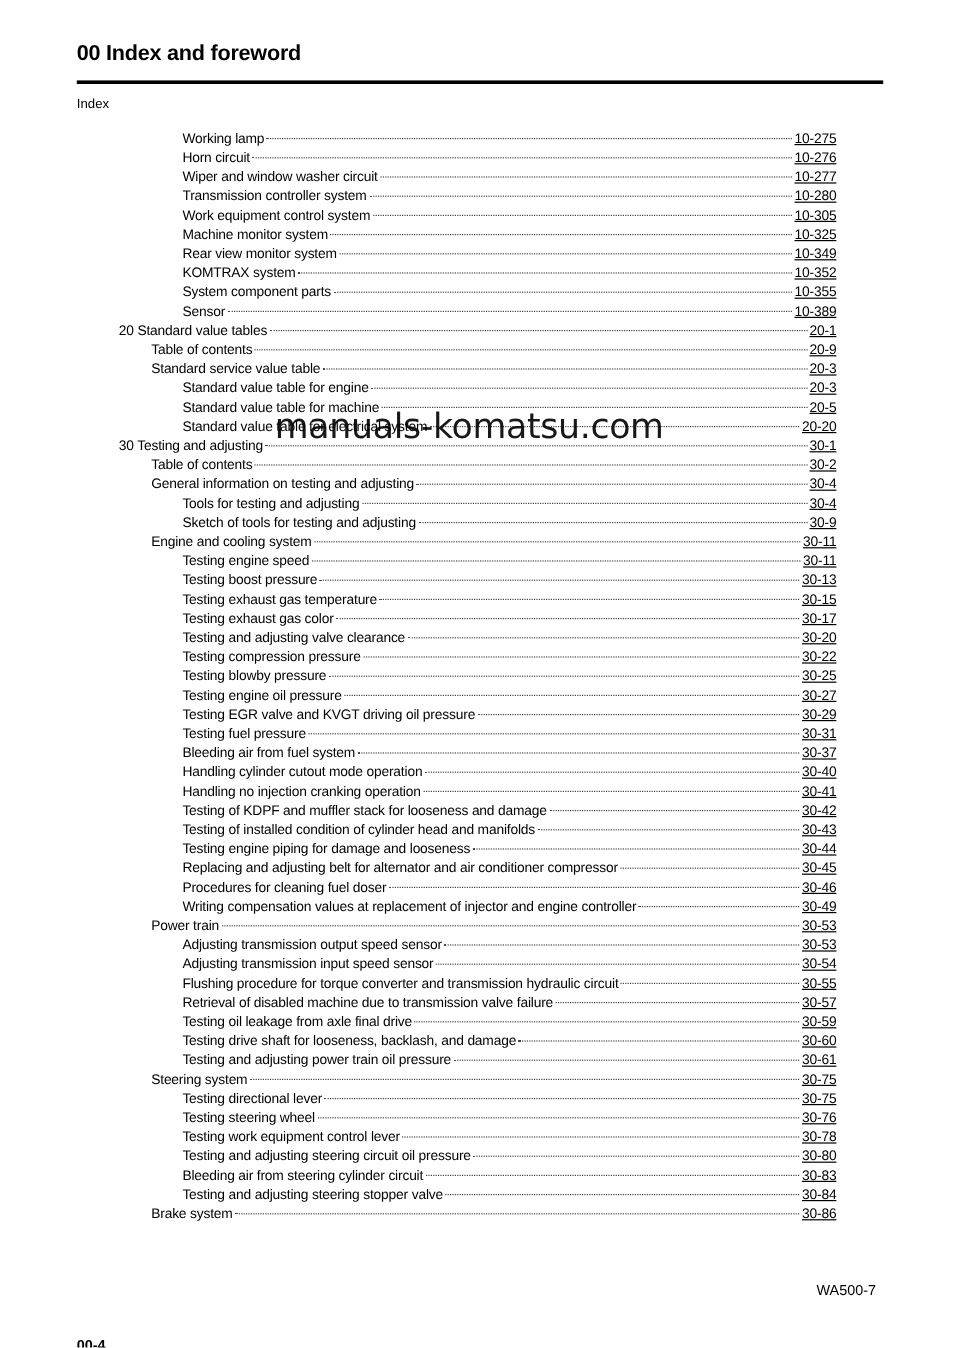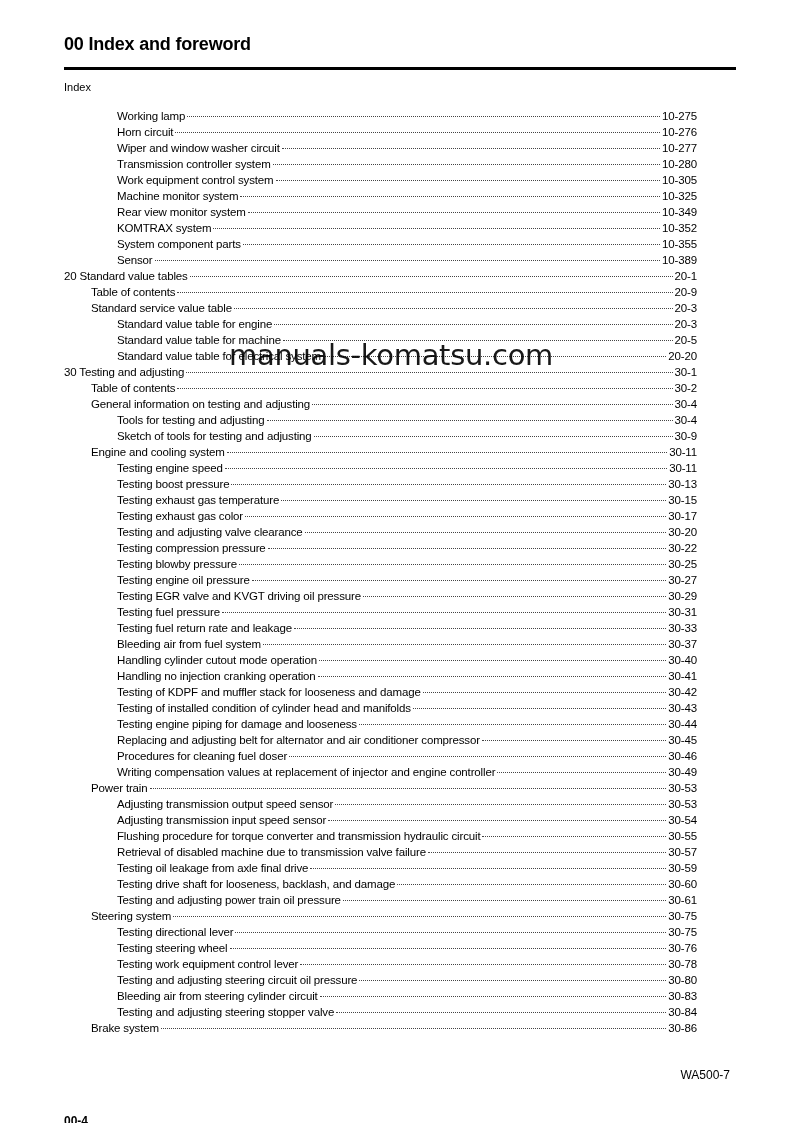--- a/index.html
+++ b/index.html
@@ -4,28 +4,28 @@
   <style>
     html, body { margin: 0; padding: 0; background: #ffffff; }
     body { width: 794px; height: 1123px; position: relative; overflow: hidden;
            font-family: "Liberation Sans", sans-serif; color: #000; }
     .header { position: absolute; left: 64px; top: 36px; width: 672px; }
     .header .chapter { font-weight: bold; font-size: 18px; line-height: 17px; letter-spacing: -0.2px; }
     .header .section { font-weight: normal; font-size: 11px; line-height: 13px; margin-top: 28px; }
     .rule { position: absolute; left: 64px; top: 67px; width: 672px; height: 3px; background: #000; }
     .toc { position: absolute; left: 64px; top: 108px; width: 633px; }
     .row { position: relative; height: 16px; line-height: 16px; font-size: 11.5px; letter-spacing: -0.15px;
-           display: flex; align-items: baseline; white-space: nowrap; }
+           display: flex; align-items: baseline; white-space: nowrap; margin-left: 35px; }
     .row.l0 { padding-left: 0; }
     .row.l1 { padding-left: 27px; }
     .row.l2 { padding-left: 53px; }
     .row .title { flex: 0 0 auto; background: #fff; padding-right: 1px; }
     .row .leader { flex: 1 1 auto; overflow: hidden; color: #000; margin: 0 1px;
                    border-bottom: 1px dotted #444; height: 0; transform: translateY(-3px); }
-    .row .page { flex: 0 0 auto; text-align: left; padding-left: 1px; }
+    .row .page { flex: 0 0 auto; text-align: left; padding-left: 1px; text-decoration: underline; }
     .watermark { position: absolute; left: 229px; top: 338px; font-size: 29px; font-family: "DejaVu Sans", sans-serif;
                  color: #000; letter-spacing: -0.3px; opacity: 0.9; pointer-events: none; }
     .footer-left { position: absolute; left: 64px; top: 1066px; font-weight: bold; font-size: 12px; margin-top: 48px; }
     .footer-right { position: absolute; right: 64px; top: 1068px; font-size: 12px; }
   </style>
 </head>
 <body>
 
 <div class="header">
   <div class="chapter">00 Index and foreword</div>
@@ -188,25 +188,20 @@
       <span class="title">Testing EGR valve and KVGT driving oil pressure</span>
       <span class="leader"></span>
       <span class="page">30-29</span>
     </div>
     <div class="row l2">
       <span class="title">Testing fuel pressure</span>
       <span class="leader"></span>
       <span class="page">30-31</span>
     </div>
     <div class="row l2">
-      <span class="title">Testing fuel return rate and leakage</span>
-      <span class="leader"></span>
-      <span class="page">30-33</span>
-    </div>
-    <div class="row l2">
       <span class="title">Bleeding air from fuel system</span>
       <span class="leader"></span>
       <span class="page">30-37</span>
     </div>
     <div class="row l2">
       <span class="title">Handling cylinder cutout mode operation</span>
       <span class="leader"></span>
       <span class="page">30-40</span>
     </div>
     <div class="row l2">

